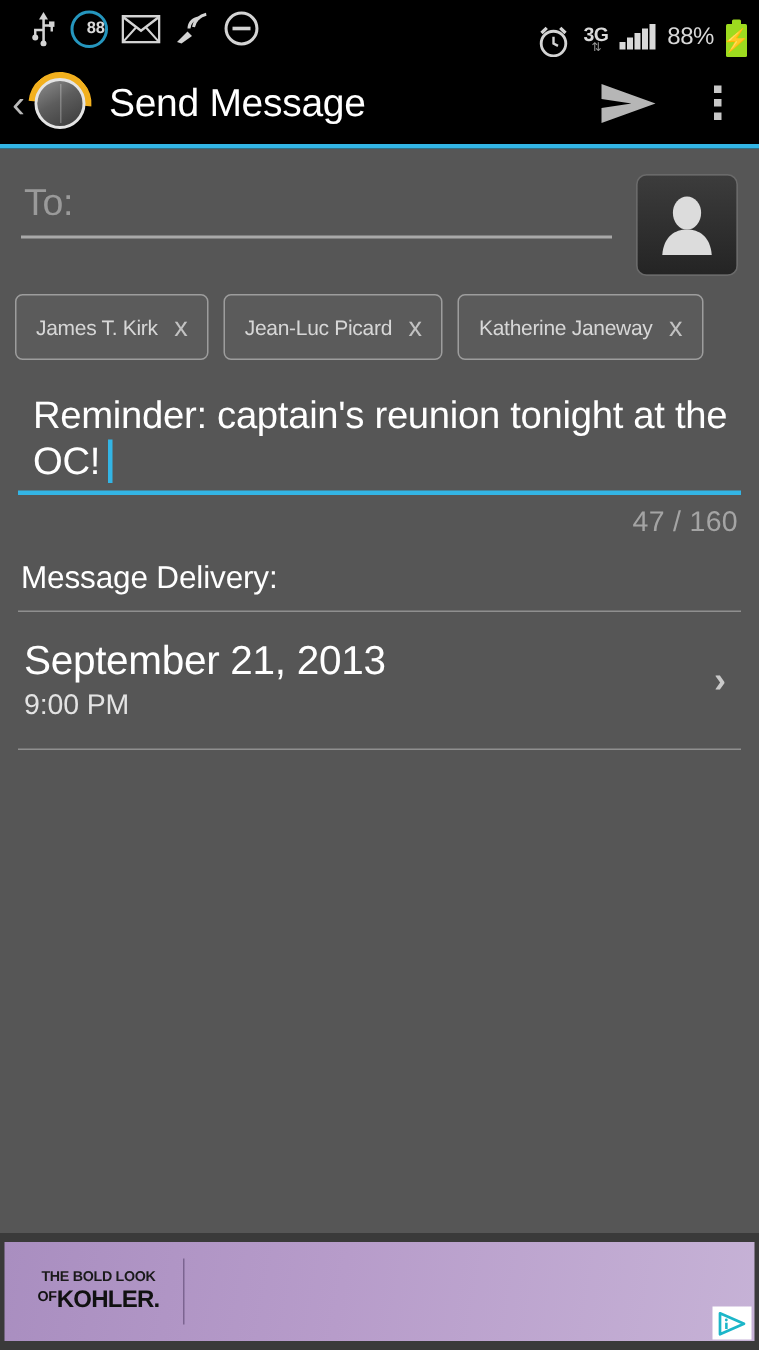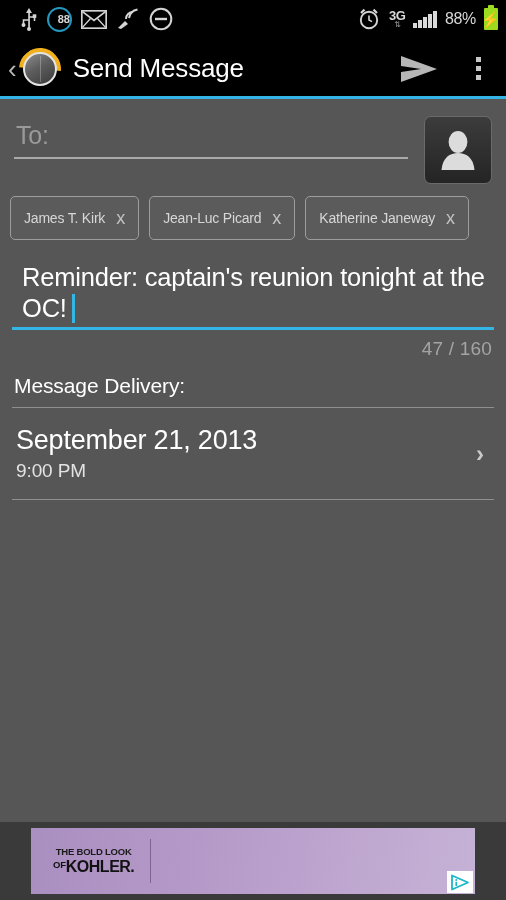--- a/index.html
+++ b/index.html
@@ -31,24 +31,23 @@
   }
   .status-left {
     display: flex;
     align-items: center;
     gap: 9px;
     padding-left: 20px;
   }
   .status-right {
     position: absolute;
     right: 8px;
-    top: 0;
+    top: 16px;
     height: 38px;
     display: flex;
-    align-items: center;
     gap: 8px;
   }
   .sb-icon { display: block; }
 
   .badge-88 {
     position: relative;
     width: 25px; height: 25px;
     border-radius: 50%;
     border: 2.5px solid #2596be;
     display: flex;
@@ -373,21 +372,21 @@
     left: 0; bottom: 0;
     width: 506px;
     height: 78px;
     background: #3a3a3a;
     display: flex;
     align-items: center;
     justify-content: center;
   }
   #ad-banner {
     position: relative;
-    width: 444px;
+    width: 500px;
     height: 66px;
     background: linear-gradient(100deg, #a98ec0 0%, #b79cca 45%, #c6b2d6 100%);
     display: flex;
     align-items: center;
     overflow: hidden;
   }
   .kohler-logo {
     flex: 0 0 auto;
     padding: 0 16px 0 22px;
     text-align: center;

